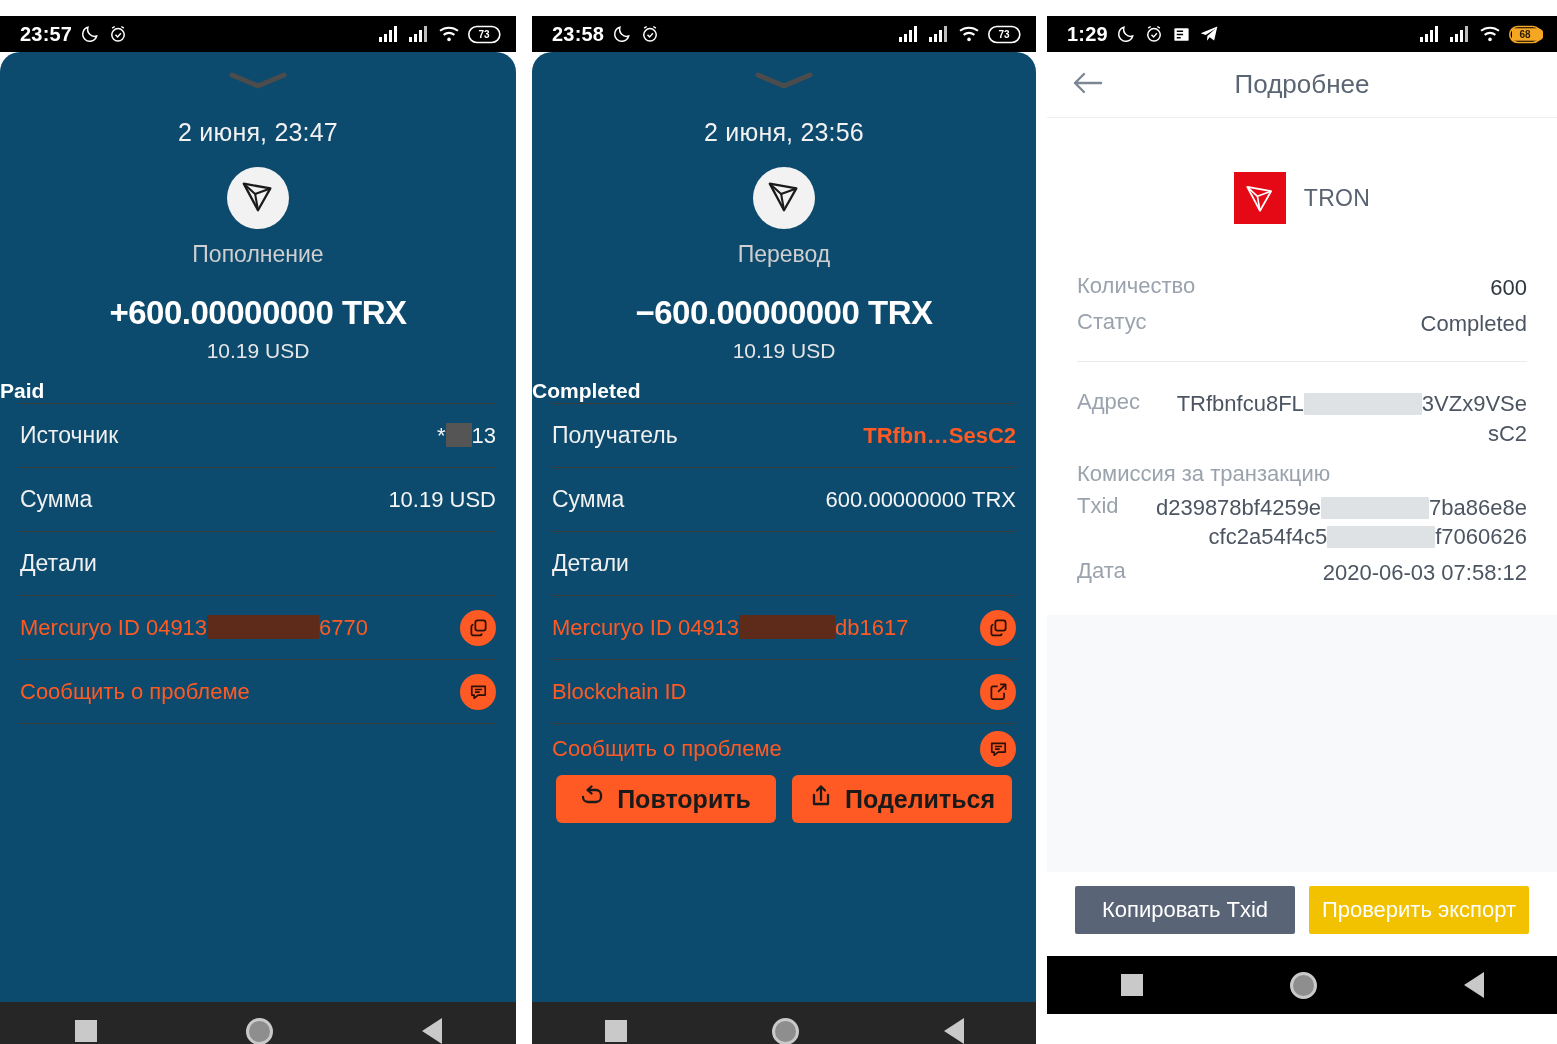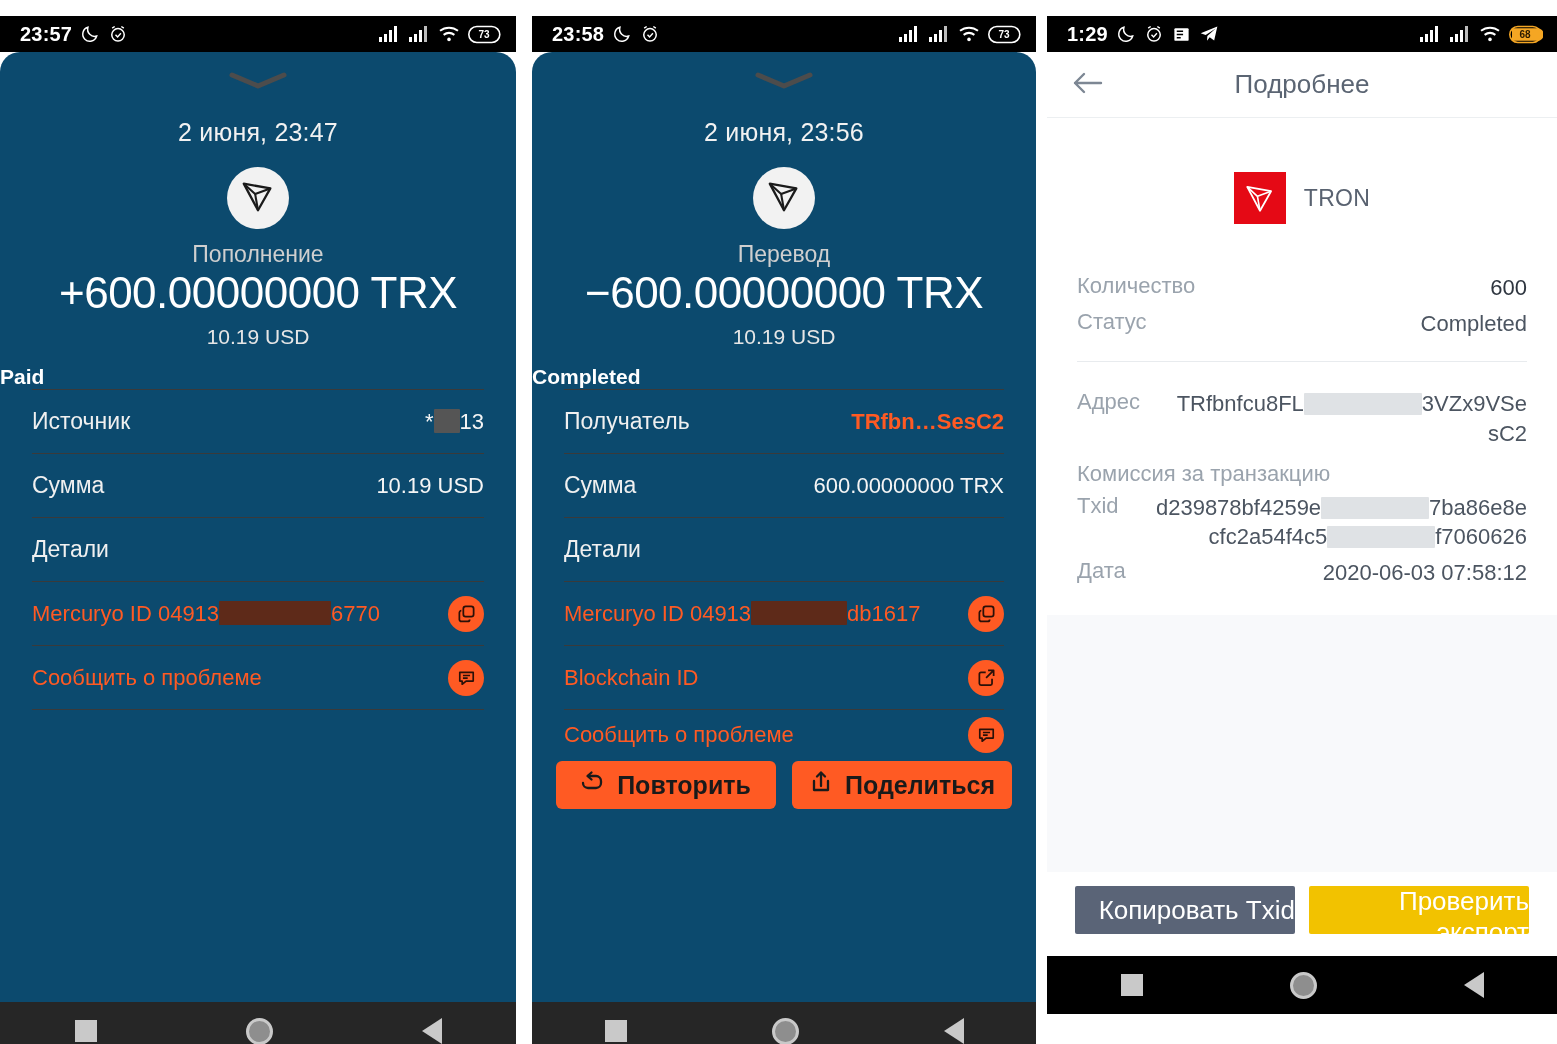--- a/index.html
+++ b/index.html
@@ -35,25 +35,25 @@
   }
   .grabber { width: 100%; display: flex; justify-content: center; padding-top: 20px; }
 
   .tx-date { text-align: center; color: #f2f2f2; font-size: 25px; margin-top: 28px; letter-spacing: .2px; }
   .coin-wrap { display: flex; justify-content: center; margin-top: 20px; }
   .coin-circle {
     width: 62px; height: 62px; border-radius: 50%; background: #f2f2f2;
     display: flex; align-items: center; justify-content: center;
   }
   .tx-kind { text-align: center; color: #cfcfcf; font-size: 23px; margin-top: 12px; }
-  .tx-amount { text-align: center; color: #ffffff; font-size: 44px; font-weight: normal; letter-spacing: -0.5px; }
+  .tx-amount { text-align: center; color: #ffffff; font-size: 33px; font-weight: bold; margin-top: 26px; letter-spacing: -0.5px; }
   .tx-fiat { text-align: center; color: #e6e6e6; font-size: 21px; margin-top: 7px; }
   .tx-status { color: #ffffff; font-size: 21px; font-weight: bold; margin-top: 16px; }
 
-  .rows { margin-top: auto; padding: 0 32px; }
+  .rows { margin-top: auto; padding: 0 20px; }
   .row {
     display: flex; align-items: center; justify-content: space-between;
     border-top: 1px solid #3a3a3a; min-height: 64px; padding: 4px 0;
   }
   .row-label { color: #f0f0f0; font-size: 23px; }
   .row-value { color: #f5f5f5; font-size: 22px; }
   .row-value.accent { color: #ff5a23; font-weight: bold; }
   .row-link { color: #ff5a23; font-size: 22px; }
   .masked {
     display: inline-block; background: #555555; width: 26px; height: 24px;
@@ -102,21 +102,21 @@
   .l-val.strong { color: #2f3640; }
   .l-sep { height: 1px; background: #e8ebee; margin: 20px 0 24px 0; }
   .l-mask { display:inline-block; background:#dfe2e5; height:22px; vertical-align:-4px; border-radius:1px; }
 
   .l-filler { flex: 1 1 auto; background: #f8f9fb; margin-top: 24px; }
   .l-actions {
     background: #ffffff; display: flex; gap: 14px; padding: 14px 28px 22px 28px;
   }
   .l-btn {
     flex: 1 1 0; height: 48px; border: none; border-radius: 2px;
-    color: #ffffff; font-size: 26px; font-family: "Liberation Sans", sans-serif; cursor: pointer; text-align: right;
+    color: #ffffff; font-size: 22px; font-family: "Liberation Sans", sans-serif; cursor: pointer;
   }
   .l-btn.grey { background: #5a6477; }
   .l-btn.yellow { background: #f2c200; }
 </style>
 </head>
 <body>
 
 <div class="canvas">
 
   <div class="phone" id="phone1">

